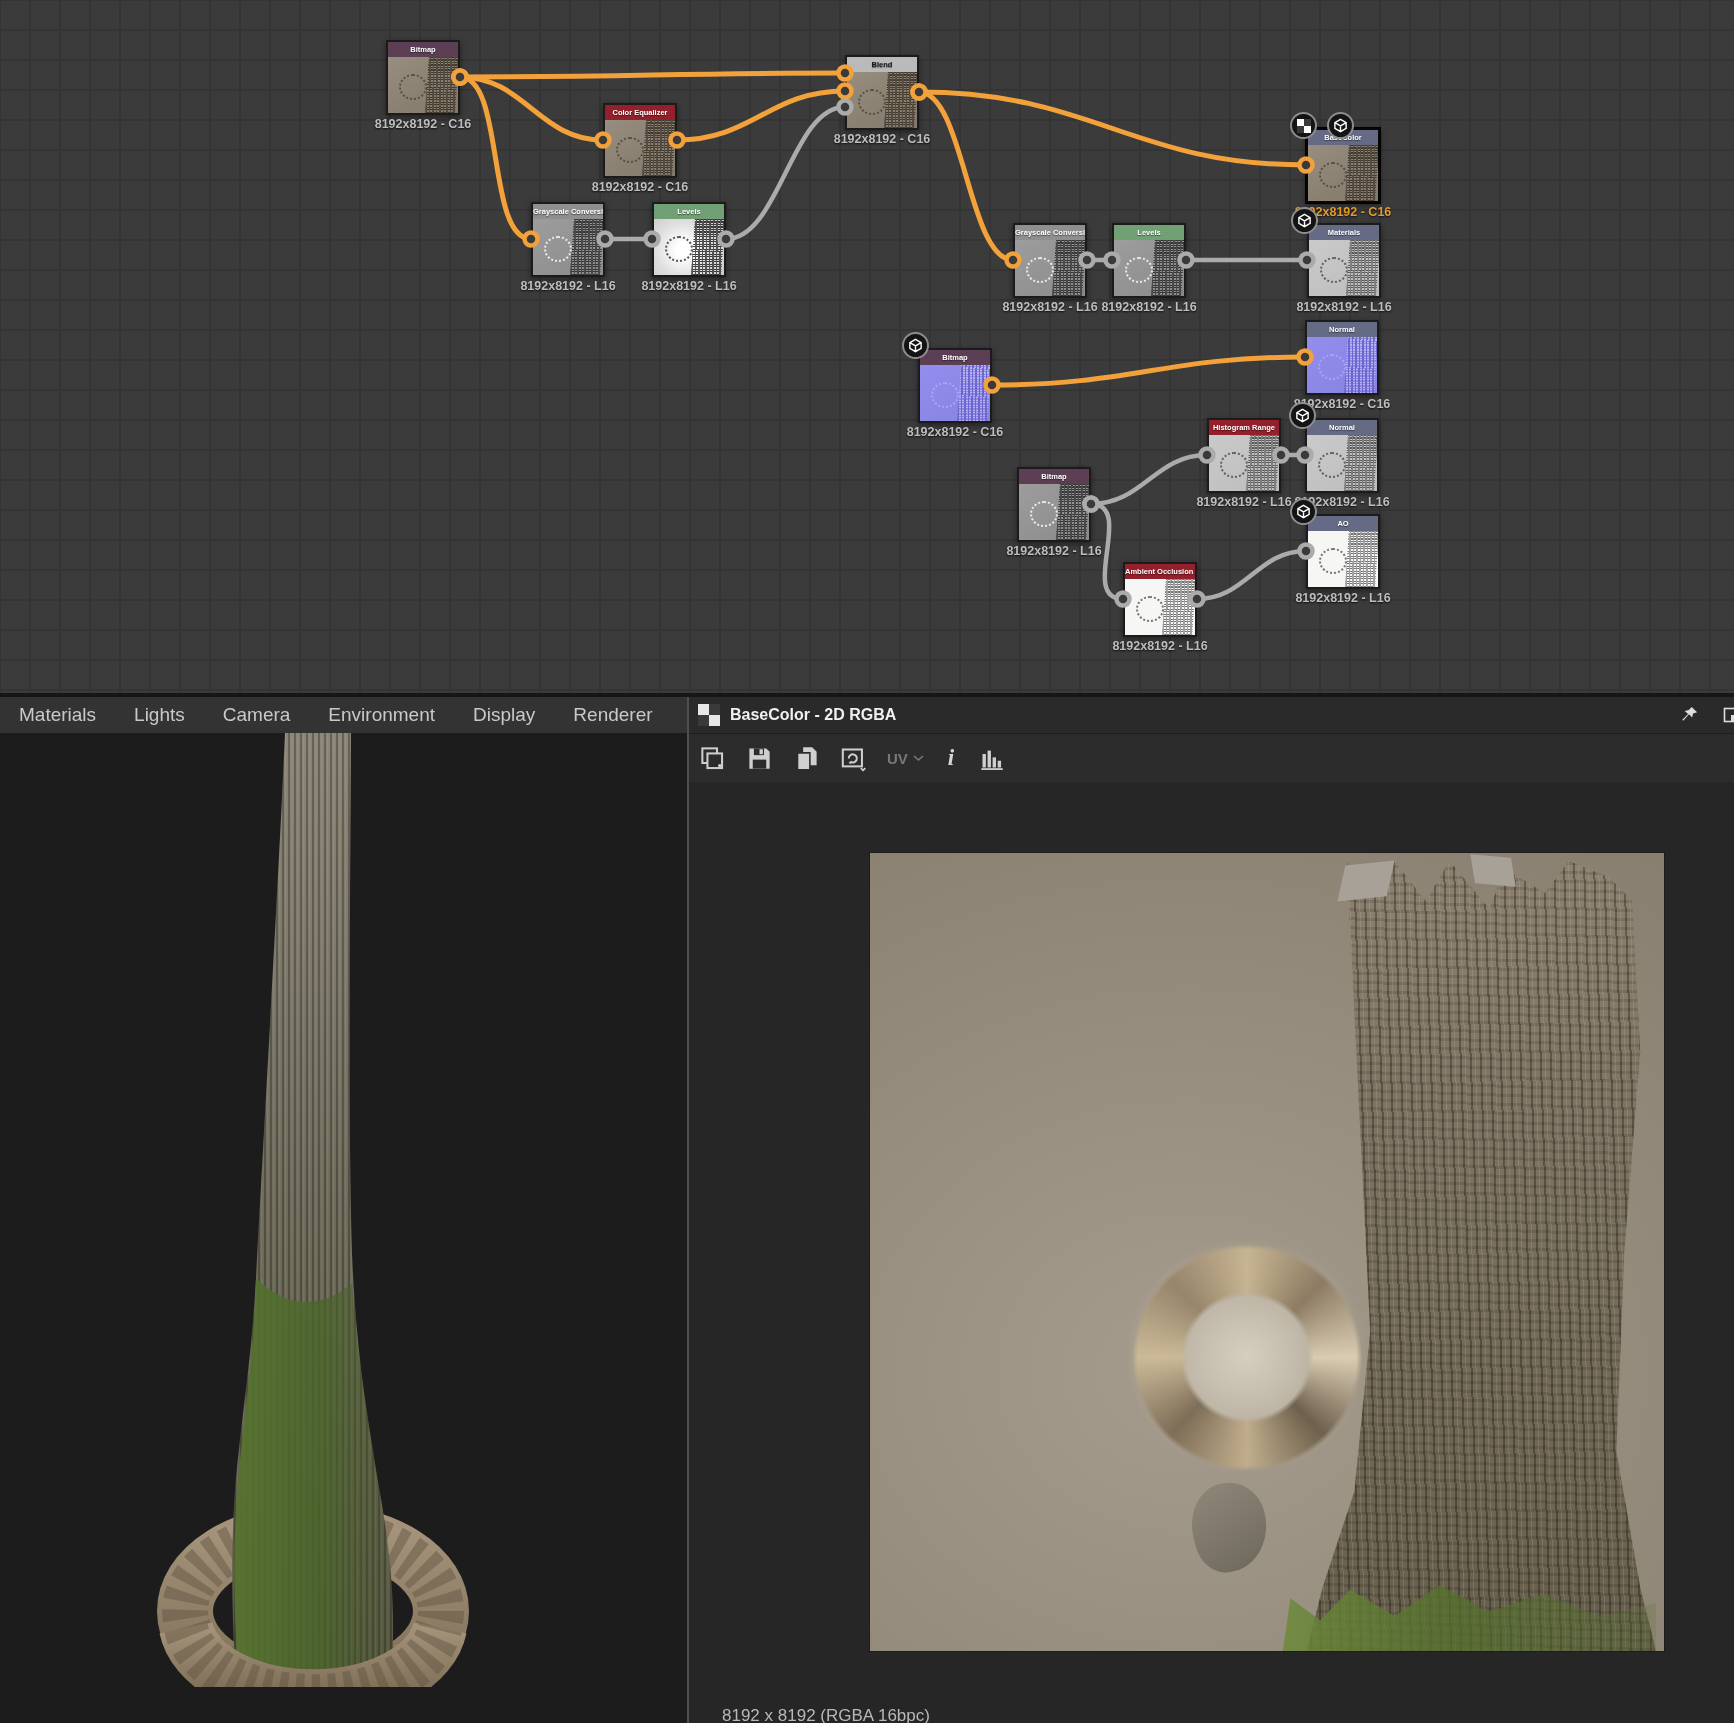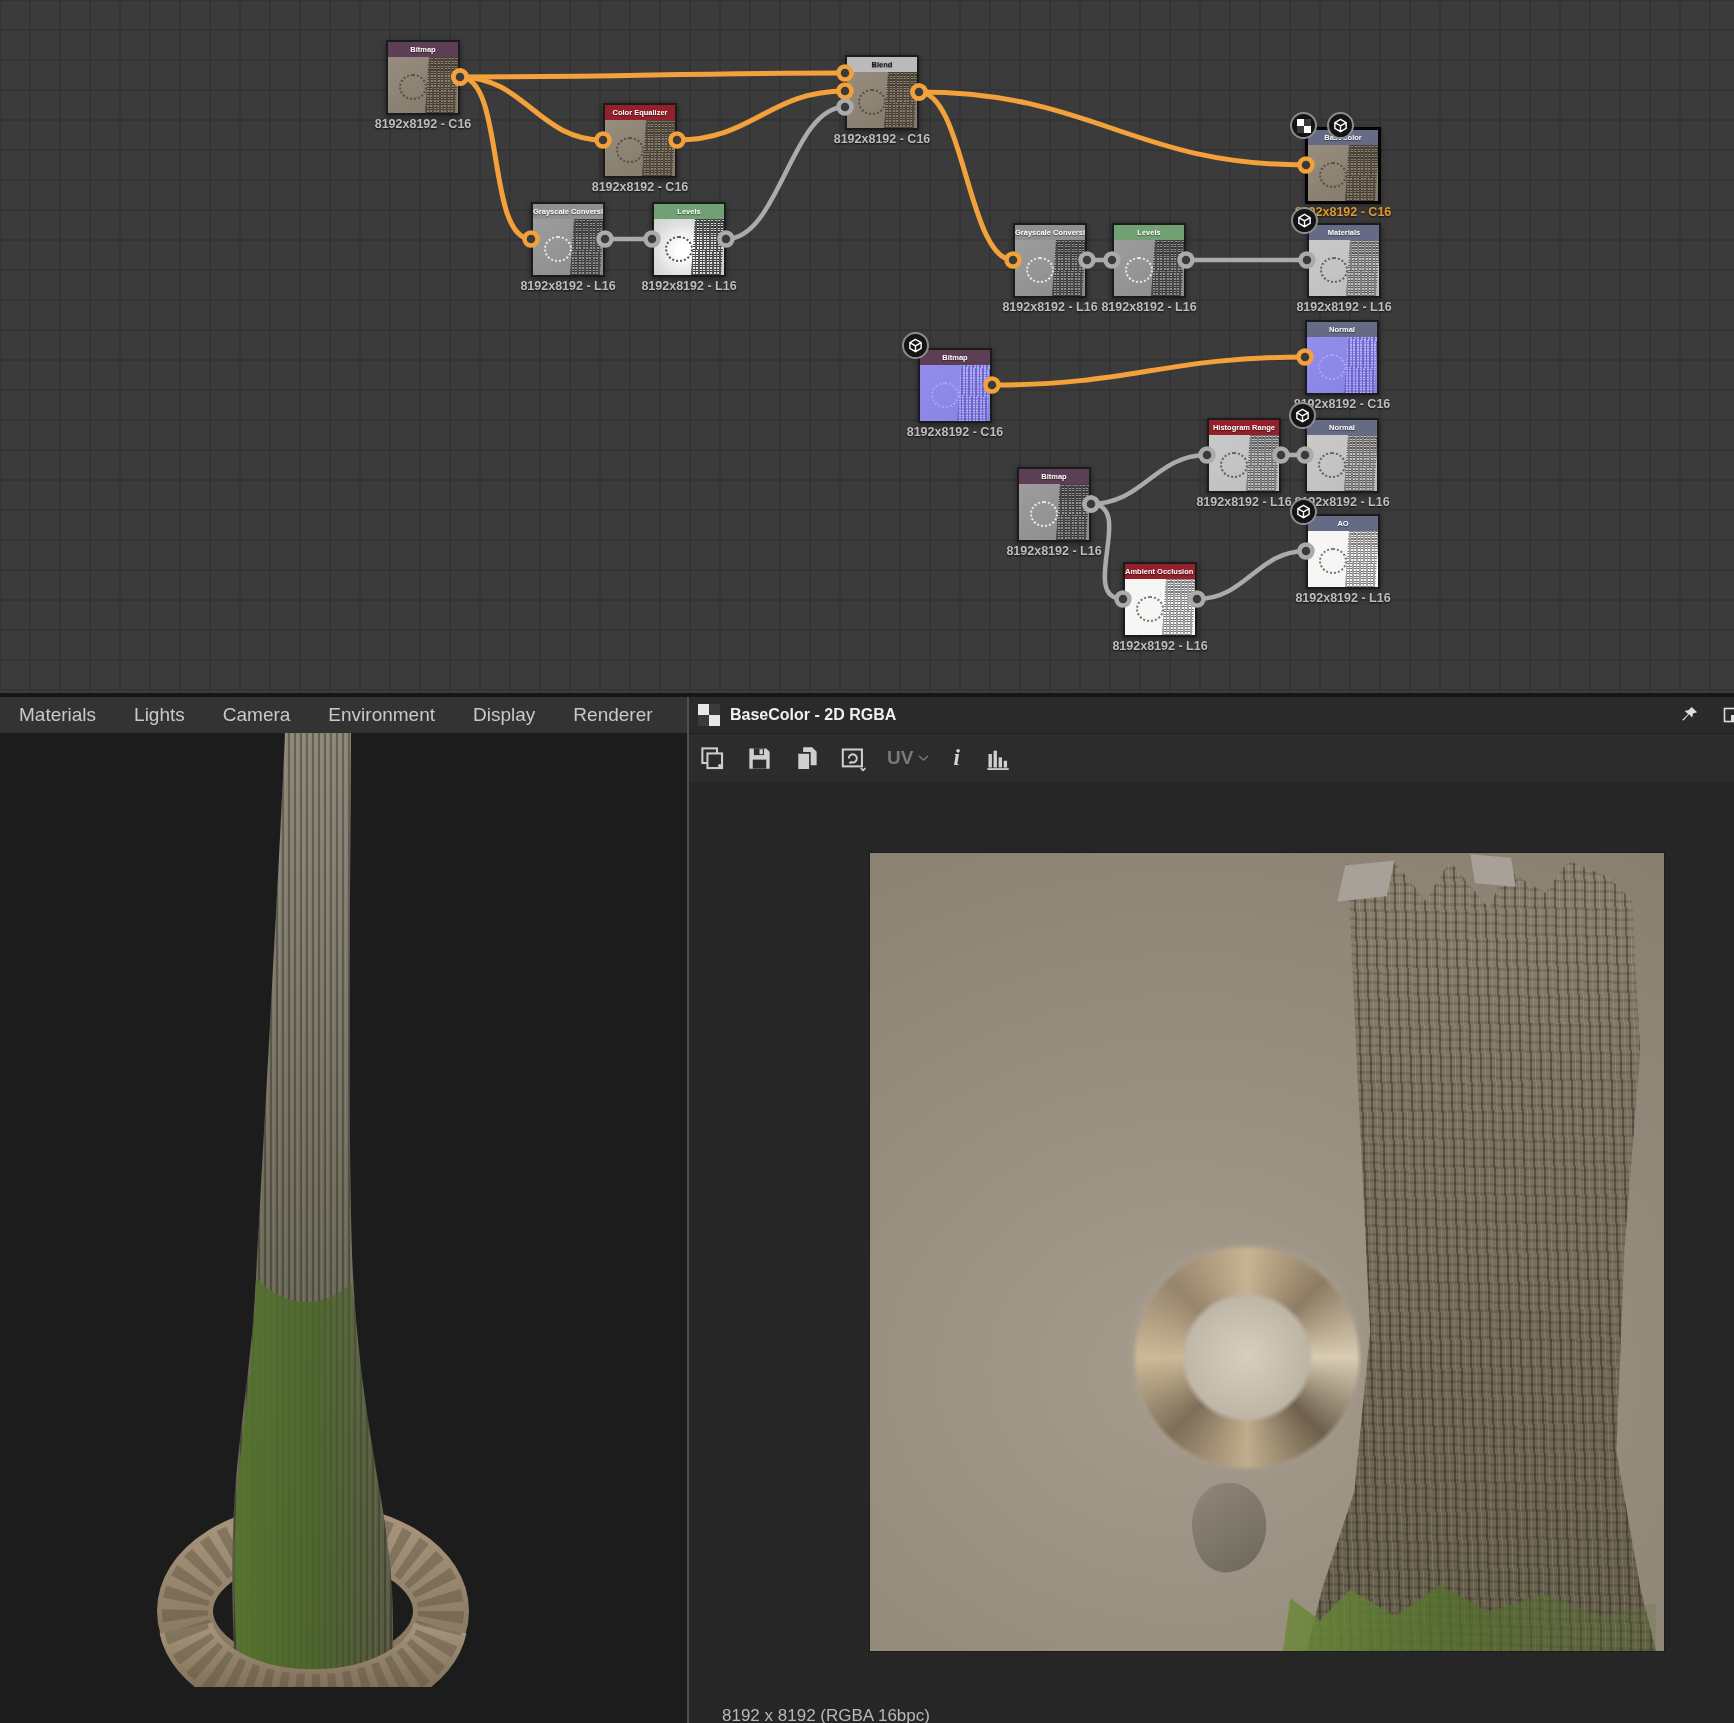--- a/index.html
+++ b/index.html
@@ -49,21 +49,21 @@
          border-bottom:1px solid #1e1e1e;}
   .ptitle{font-size:16px;font-weight:bold;color:#f0f0f0;padding-left:9px;white-space:nowrap;}
   .hicons{margin-left:auto;display:flex;align-items:center;gap:22px;padding-right:14px;}
   .hicon{width:18px;height:18px;display:inline-flex;}
   .pmenu{height:36px;background:#333333;display:flex;align-items:center;flex:0 0 auto;}
   .mitem{color:#c9c9c9;font-size:19px;padding:0 19px;cursor:default;}
   .vp3d{flex:1;background:#1c1c1c;position:relative;overflow:hidden;}
   .ptools{height:48px;background:#2c2c2c;display:flex;align-items:center;gap:20px;
           padding-left:10px;flex:0 0 auto;}
   .ticon{width:27px;height:27px;display:inline-flex;align-items:center;justify-content:center;}
-  .uvgroup{display:flex;align-items:center;gap:5px;color:#787878;font-size:19px;font-weight:bold;}
+  .uvgroup{display:flex;align-items:center;gap:5px;color:#787878;font-size:15px;font-weight:bold;}
   .infoi{font-family:"Liberation Serif",serif;font-style:italic;font-weight:bold;
          font-size:23px;color:#d6d6d6;padding:0 4px;}
   .checker22{width:22px;height:22px;margin-left:9px;margin-right:10px;display:inline-flex;}
   .vp2d{flex:1;background:#262626;position:relative;overflow:hidden;}
 
   
   .teximg{position:absolute;left:181px;top:71px;width:794px;height:798px;overflow:hidden;
     background:radial-gradient(120% 100% at 40% 65%,#a69c8d 0%,#968c7d 45%,#8b8172 75%,#847a6c 100%);
     box-shadow:0 0 0 1px #1d1d1d;}
   .t-ringglow{position:absolute;left:28%;top:44%;width:39%;height:38%;

